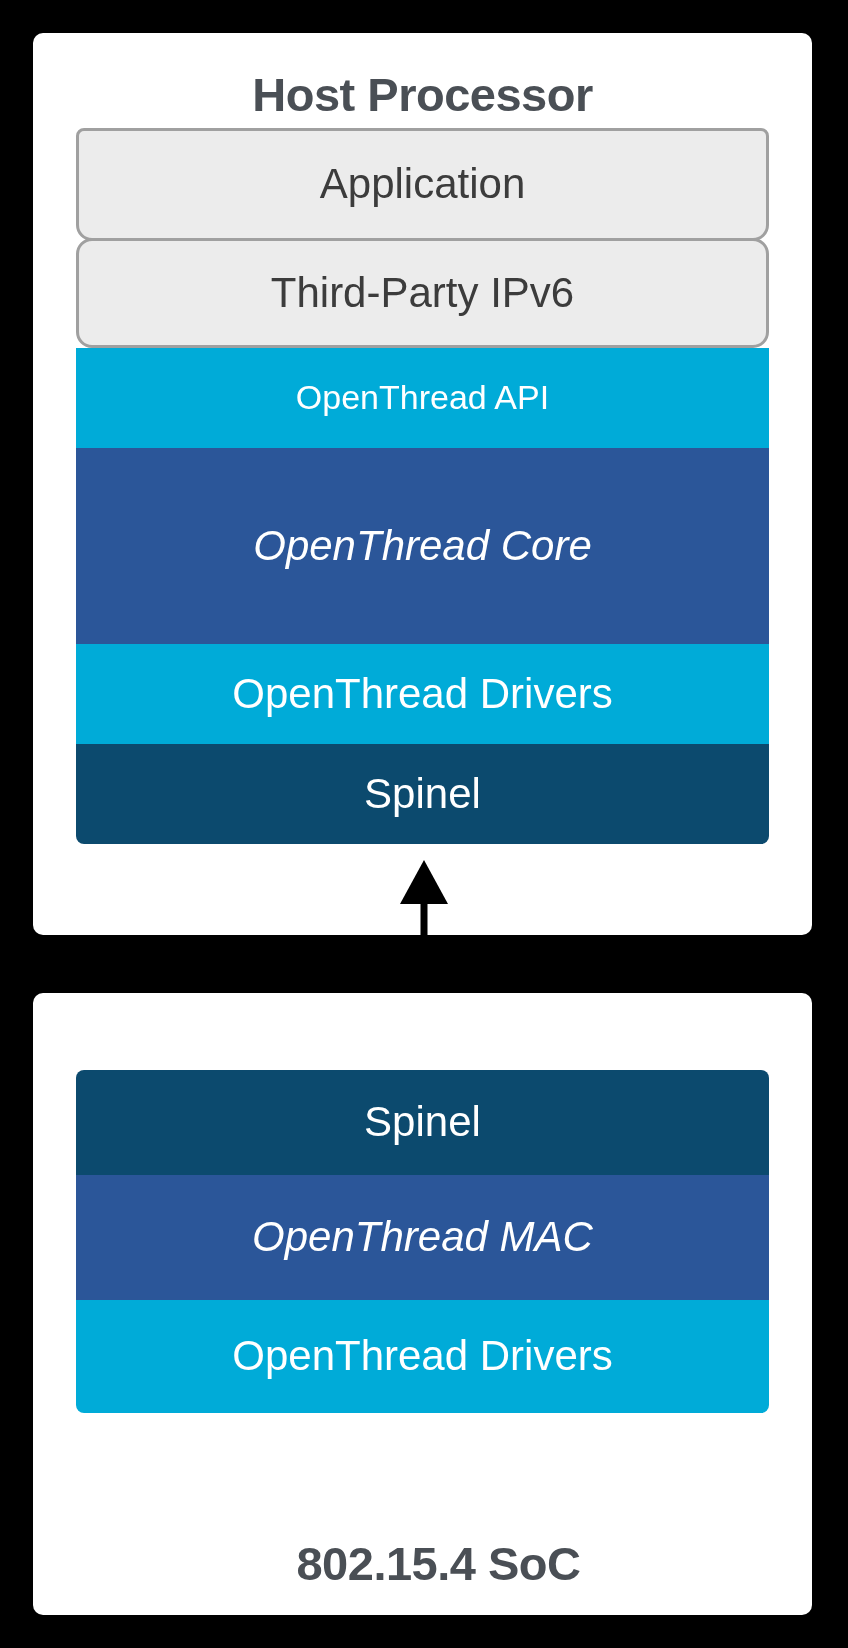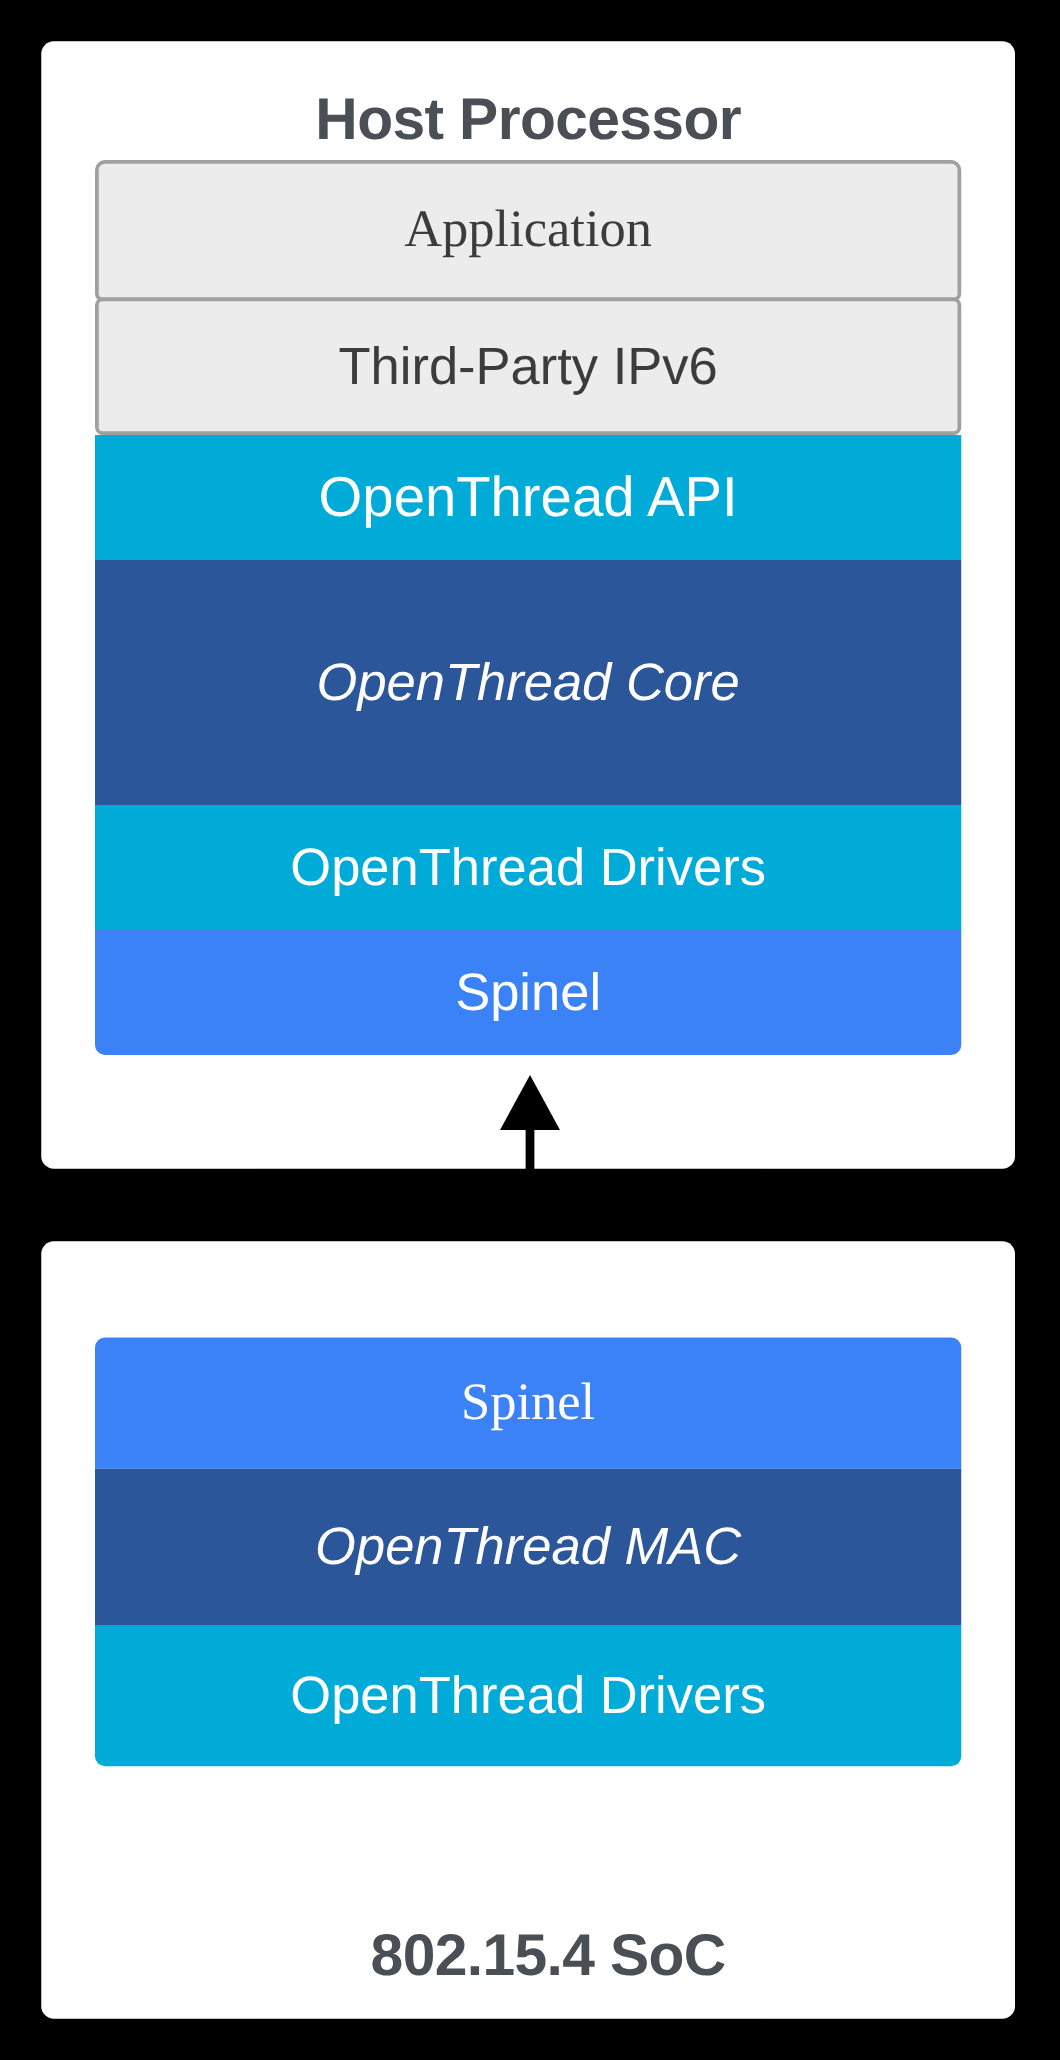--- a/index.html
+++ b/index.html
@@ -92,47 +92,46 @@
     display: block;
     width: 100%;
     padding: 0 8px;
     box-sizing: border-box;
   }
 
   
   .layer.grey {
     background: #ececec;
     border: 3px solid #a0a0a0;
-    border-radius: 6px;
+    border-radius: 16px;
     color: #3c3c3c;
   }
   .layer.grey + .layer.grey {
     margin-top: -3px;
   }
 
   
   .layer.cyan  { background: #00abd8; color: #ffffff; }
   .layer.blue  { background: #2b5699; color: #ffffff; font-style: italic; }
-  .layer.red   { background: #3b82f6; color: #ffffff; }
+  .layer.red   { background: #0c4a6e; color: #ffffff; }
 
   
   .stack > .layer:first-child {
     border-top-left-radius: 8px;
     border-top-right-radius: 8px;
-    font-family: Liberation Serif, serif;
   }
   .stack > .layer:last-child {
     border-bottom-left-radius: 8px;
     border-bottom-right-radius: 8px;
   }
 
   
   #host-application    { height: 113px; font-size: 42px; }
   #host-thirdparty     { height: 110px; font-size: 42px; }
-  #host-api            { height: 100px; font-size: 45px; }
+  #host-api            { height: 100px; font-size: 34px; }
   #host-core           { height: 196px; font-size: 42px; }
   #host-drivers        { height: 100px; font-size: 42px; }
   #host-spinel         { height: 100px; font-size: 42px; }
 
   
   #soc-spinel          { height: 105px; font-size: 42px; }
   #soc-mac             { height: 125px; font-size: 42px; }
   #soc-drivers         { height: 113px; font-size: 42px; }
 
   

